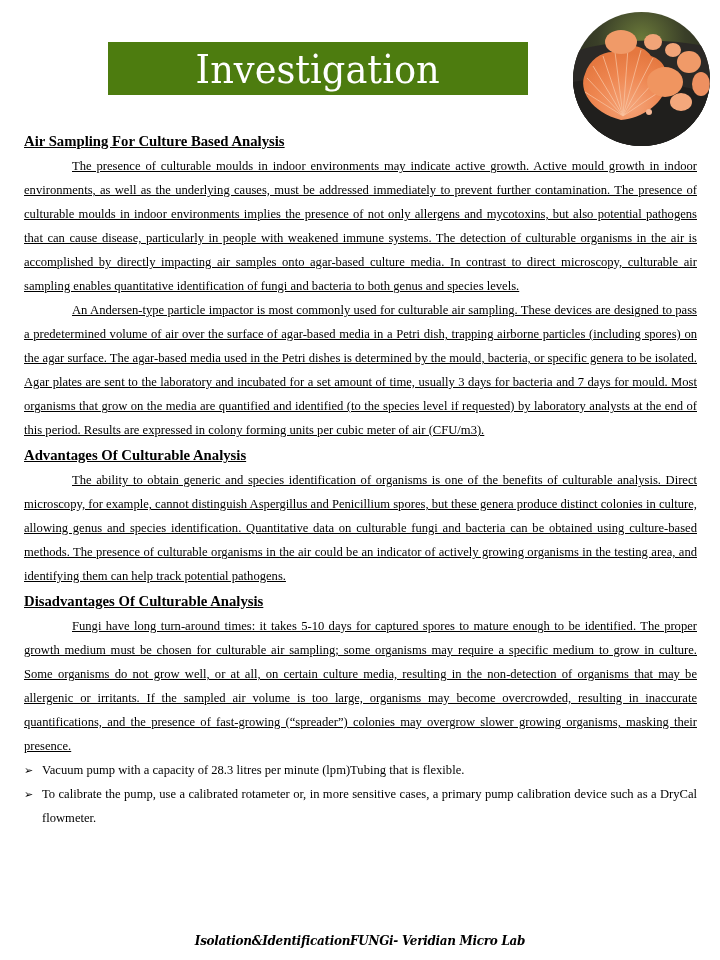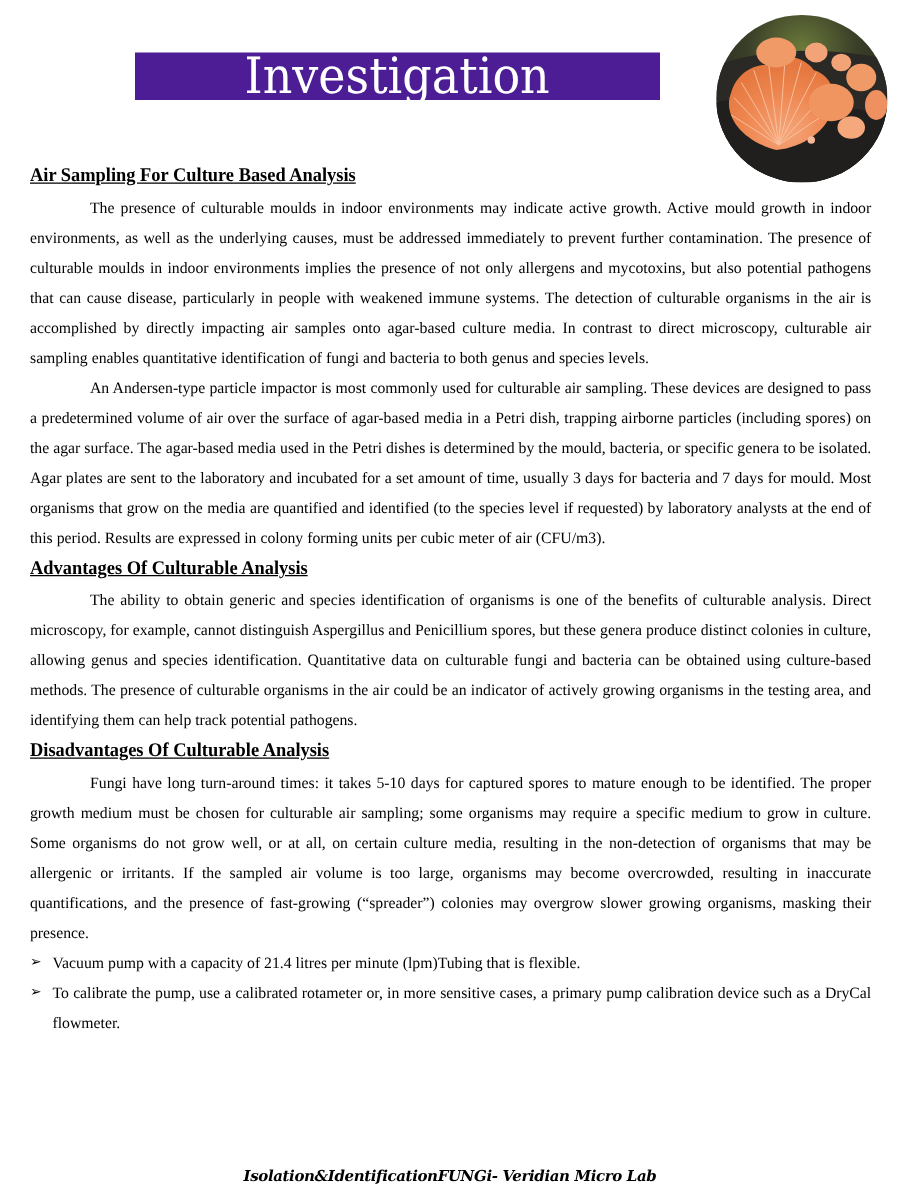--- a/index.html
+++ b/index.html
@@ -1,28 +1,28 @@
 <!DOCTYPE html>
 <html><head>
 <meta charset="utf-8">
 <style>
   html, body { margin: 0; padding: 0; background: #ffffff; }
   body { width: 720px; height: 960px; position: relative; overflow: hidden;
          font-family: "Liberation Serif", "DejaVu Serif", serif; color: #000; }
-  .title-bar { position: absolute; left: 108px; top: 42px; width: 420px; height: 38px;
-               background: #4c1d95; color: #fff; display: flex; align-items: center; justify-content: center;
+  .title-bar { position: absolute; left: 108px; top: 42px; width: 420px; height: 53px;
+               background: #4d7c0f; color: #fff; display: flex; align-items: center; justify-content: center;
                font-family: "DejaVu Serif", "Liberation Serif", serif; font-size: 40px; letter-spacing: 0px; }
   .title-bar span { transform: scaleX(0.92); display: inline-block; }
   .hero { position: absolute; left: 573px; top: 12px; width: 137px; height: 134px; border-radius: 50%;
           overflow: hidden; }
   .hero svg { width: 100%; height: 100%; display: block; }
   .content { position: absolute; left: 24px; top: 128px; width: 673px; }
   .h { font-weight: bold; text-decoration: underline; font-size: 15.5px; line-height: 26px;
        margin: 0; transform: scaleX(0.95); transform-origin: left; white-space: nowrap; }
-  .p { font-size: 12.6px; line-height: 24px; text-align: justify; text-indent: 48px; margin: 0; }
+  .p { font-size: 12.6px; line-height: 24px; text-align: justify; text-indent: 48px; margin: 0; text-decoration: underline; }
   .bullets { list-style: none; margin: 0; padding: 0; }
   .bullets li { position: relative; padding-left: 18px; font-size: 12.6px; line-height: 24px; text-align: justify; }
   .bullets .arrow { position: absolute; left: 0; top: 0; font-size: 11px; }
   .footer { position: absolute; left: 0; width: 720px; top: 934px; text-align: center;
             font-family: "DejaVu Serif", "Liberation Serif", serif; font-weight: bold; font-style: italic;
             font-size: 12px; letter-spacing: -0.3px; }
 </style>
 </head>
 <body>
 
@@ -83,21 +83,21 @@
     <h2 class="h">Advantages Of Culturable  Analysis</h2>
     <p class="p">The ability to obtain generic and species identification of organisms is one of the benefits of culturable analysis. Direct microscopy, for example, cannot distinguish Aspergillus and Penicillium spores, but these genera produce distinct colonies in culture, allowing genus and species identification. Quantitative data on culturable fungi and bacteria can be obtained using culture-based methods. The presence of culturable organisms in the air could be an indicator of actively growing organisms in the testing area, and identifying them can help track potential pathogens.</p>
   </section>
   <section>
     <h2 class="h">Disadvantages Of Culturable  Analysis </h2>
     <p class="p">Fungi have long turn-around times: it takes 5-10 days for captured spores to mature enough to be identified. The proper growth medium must be chosen for culturable air sampling; some organisms may require a specific medium to grow in culture. Some organisms do not grow well, or at all, on certain culture media, resulting in the non-detection of organisms that may be allergenic or irritants. If the sampled air volume is too large, organisms may become overcrowded, resulting in inaccurate quantifications, and the presence of fast-growing (“spreader”) colonies may overgrow slower growing organisms, masking their presence.</p>
   </section>
   <ul class="bullets">
     <li>
       <span class="arrow">➢</span>
-      <span>Vacuum  pump with a capacity of 21.4  litres per minute  (lpm)Tubing  that is flexible.</span>
+      <span>Vacuum  pump with a capacity of 28.3  litres per minute  (lpm)Tubing  that is flexible.</span>
     </li>
     <li>
       <span class="arrow">➢</span>
       <span>To calibrate the pump, use a calibrated rotameter or,  in more sensitive cases, a primary pump calibration device such as a DryCal  flowmeter.</span>
     </li>
   </ul>
 </div>
 
 <div class="footer">Isolation&amp;IdentificationFUNGi- Veridian Micro Lab</div>
 

